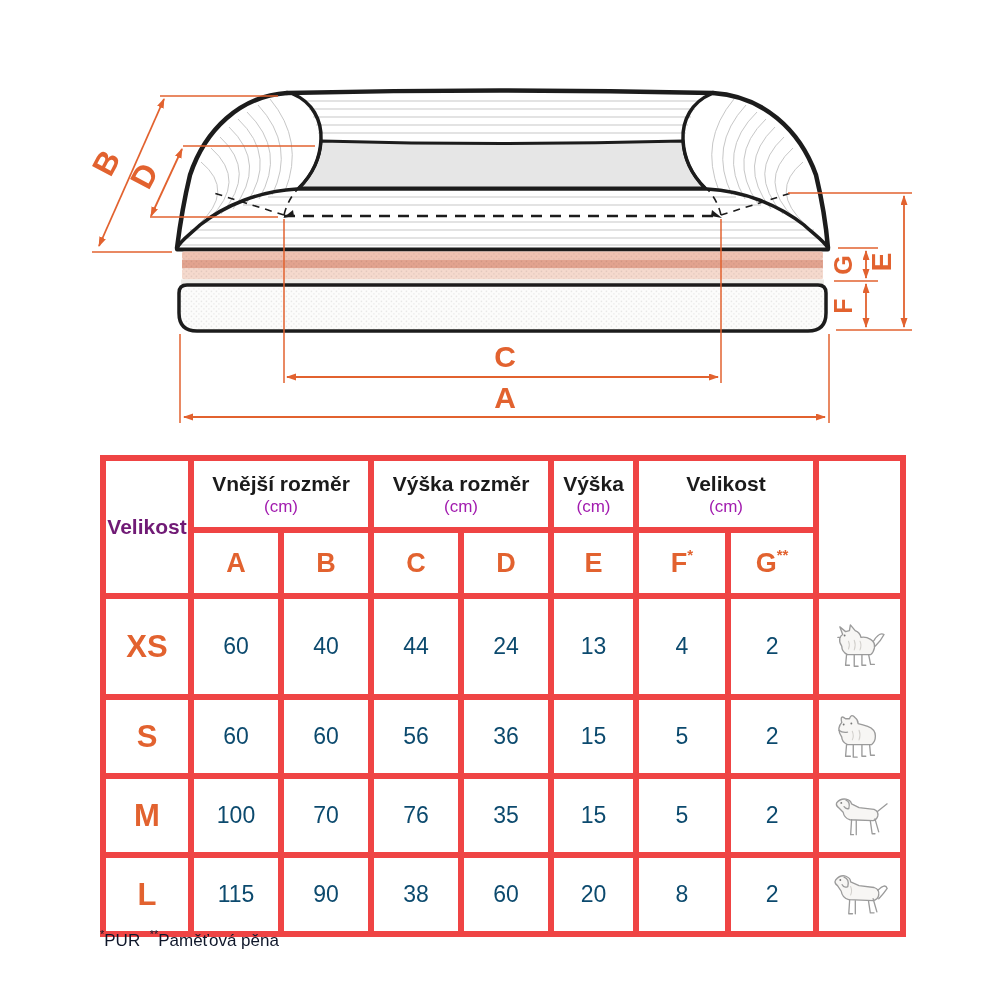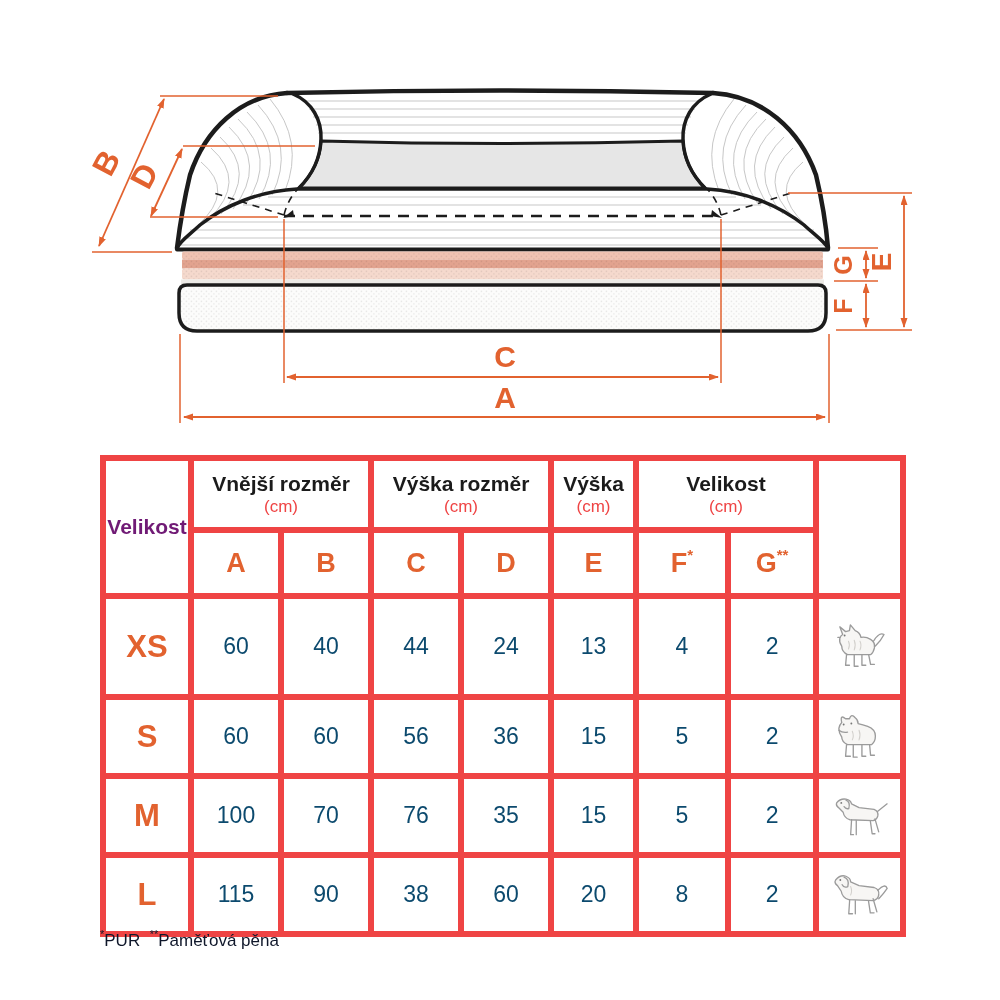--- a/index.html
+++ b/index.html
@@ -6,21 +6,21 @@
   body{width:1000px;height:1000px;background:#ffffff;position:relative;
        font-family:"Liberation Sans",sans-serif;overflow:hidden}
 
   .diagram-wrap{position:absolute;left:0;top:0;width:1000px;height:450px}
 
   .size-table{position:absolute;left:100px;top:455px;border-collapse:collapse;
               table-layout:fixed;width:800px}
   .size-table th,.size-table td{border:6px solid #ef4444;text-align:center;
               vertical-align:middle;padding:0;background:#fff}
   .group-title{font-size:21px;font-weight:bold;color:#1b1b1b;line-height:1.2}
-  .unit{font-size:17px;font-weight:normal;color:#ef4444}
+  .unit{font-size:17px;font-weight:normal;color:#a21caf}
   .velikost{font-size:21px;font-weight:bold;color:#701a75}
   .letter{font-size:27px;font-weight:bold;color:#e2622f}
   .letter sup{font-size:15px;position:relative;top:-2px;color:#e2622f}
   .size-label{font-size:31px;font-weight:bold;color:#e2622f}
   .value{font-size:23px;color:#0c4a6e}
   .dog svg{display:block;margin:0 auto}
   .dog path,.dog circle{stroke:#9b9b9b;fill:none;stroke-width:1.4;
        stroke-linecap:round;stroke-linejoin:round}
   .dog .fillbody{fill:#f7f6f4}
   .dog .shade{stroke:#d2d0cc;stroke-width:1.1}

